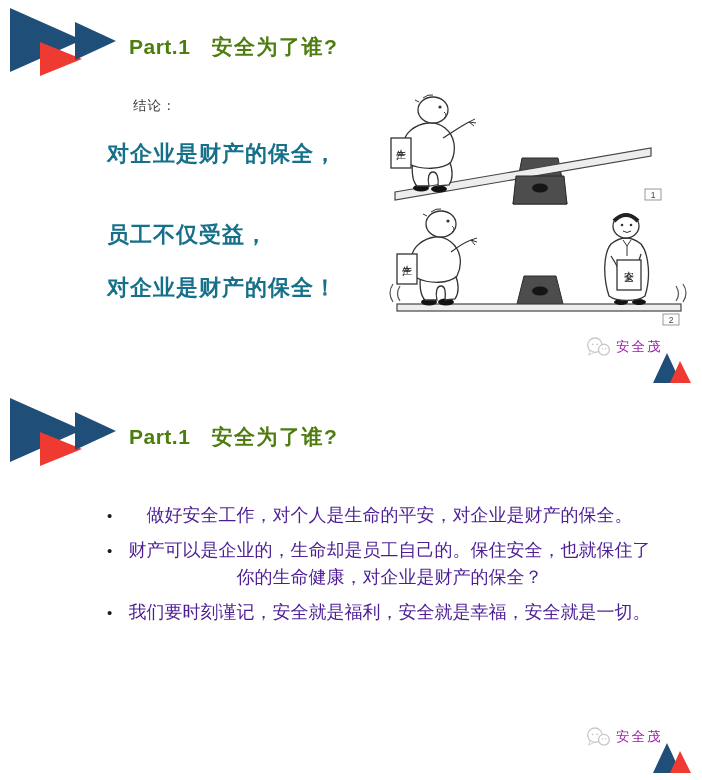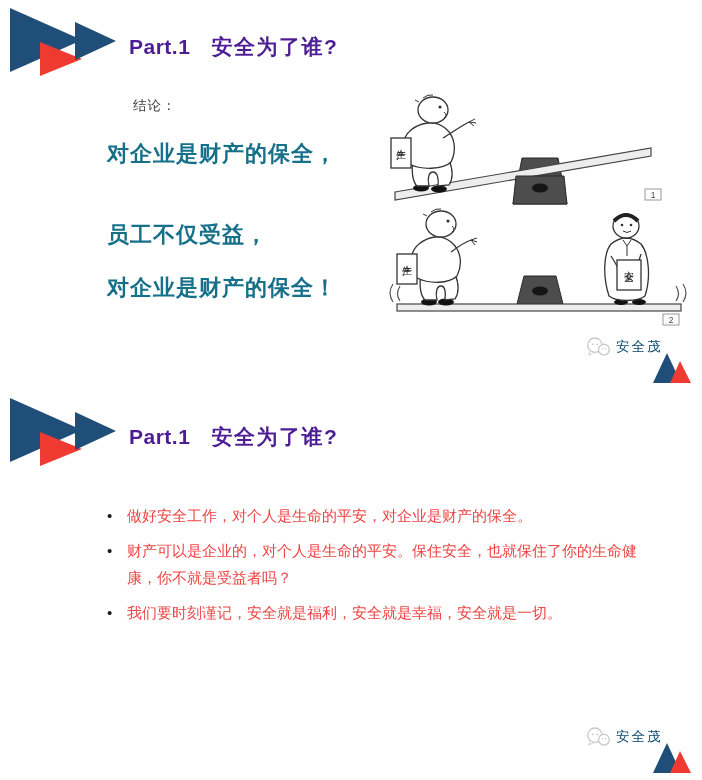--- a/index.html
+++ b/index.html
@@ -8,21 +8,21 @@
     font-family:"Liberation Sans",sans-serif;overflow:hidden;
   }
   .slide{position:absolute;left:0;width:702px;height:390px;background:#fff;}
   #slide1{top:0;}
   #slide2{top:390px;}
 
   .logo{position:absolute;left:0;top:0;width:126px;height:84px;}
 
   .title{
     position:absolute;left:129px;top:33px;
-    font-size:21px;font-weight:bold;color:#4c1d95;letter-spacing:.5px;
+    font-size:21px;font-weight:bold;color:#4d7c0f;letter-spacing:.5px;
     white-space:nowrap;
   }
   .title .zh{margin-left:21px;letter-spacing:1.5px;}
 
   .conclusion-label{
     position:absolute;left:117px;top:97px;
     font-size:13.5px;color:#3b3b3b;letter-spacing:1px;margin-left:16px;
   }
   .teal-line{
     position:absolute;left:107px;font-size:22px;font-weight:bold;
@@ -33,30 +33,30 @@
   .cartoon{position:absolute;left:383px;top:86px;width:310px;height:248px;}
   .cartoon text{font-family:"Liberation Sans",sans-serif;}
   .sign-text{writing-mode:vertical-rl;text-orientation:upright;font-size:10px;fill:#222;letter-spacing:1px;}
 
   .bullets{
     position:absolute;left:104px;top:112px;width:548px;
     list-style:none;margin:0;padding:0;
   }
   .bullets li{
     position:relative;padding-left:23px;margin-bottom:8px;
-    font-size:15px;line-height:27px;color:#ef4444;
+    font-size:18px;line-height:27px;color:#4c1d95;text-align:center;
   }
   .bullets li::before{
     content:"\2022";position:absolute;left:3px;top:0;
     font-size:15px;color:#1c1c1c;
   }
 
   .watermark{position:absolute;left:585px;top:336px;width:117px;height:54px;}
   .wm-row{display:flex;align-items:center;gap:4px;}
-  .wm-text{font-size:13.5px;color:#0c4a6e;letter-spacing:2px;white-space:nowrap;}
+  .wm-text{font-size:13.5px;color:#a21caf;letter-spacing:2px;white-space:nowrap;}
   .wm-tri{position:absolute;left:66px;top:13px;}
 </style>
 </head>
 <body>
 
 <section class="slide" id="slide1">
 
   <svg class="logo" viewBox="0 0 126 84">
     <polygon points="10,8 10,72 82,40" fill="#1f4e79"></polygon>
     <polygon points="40,42 40,76 82,59" fill="#ee3a30"></polygon>
@@ -165,21 +165,21 @@
     <polygon points="40,42 40,76 82,59" fill="#ee3a30"></polygon>
     <polygon points="75,22 75,60 116,41" fill="#1f4e79"></polygon>
   </svg>
 
   <div class="title">
     <span>Part.1</span><span class="zh">安全为了谁?</span>
   </div>
 
   <ul class="bullets">
     <li>做好安全工作，对个人是生命的平安，对企业是财产的保全。</li>
-    <li>财产可以是企业的，对个人是生命的平安。保住安全，也就保住了你的生命健康，你不就是受益者吗？</li>
+    <li>财产可以是企业的，生命却是员工自己的。保住安全，也就保住了你的生命健康，对企业是财产的保全？</li>
     <li>我们要时刻谨记，安全就是福利，安全就是幸福，安全就是一切。</li>
   </ul>
 
   <div class="watermark">
     <div class="wm-row">
       <svg width="27" height="22" viewBox="0 0 30 24">
         <circle cx="11" cy="10" r="8" fill="#fff" stroke="#c8c8c8" stroke-width="1.5"></circle>
         <path d="M6,16 l-2,5 l6,-3 z" fill="#fff" stroke="#c8c8c8" stroke-width="1"></path>
         <circle cx="21" cy="15" r="6" fill="#fff" stroke="#c8c8c8" stroke-width="1.5"></circle>
         <circle cx="8.5" cy="9" r="1" fill="#c8c8c8"></circle>

